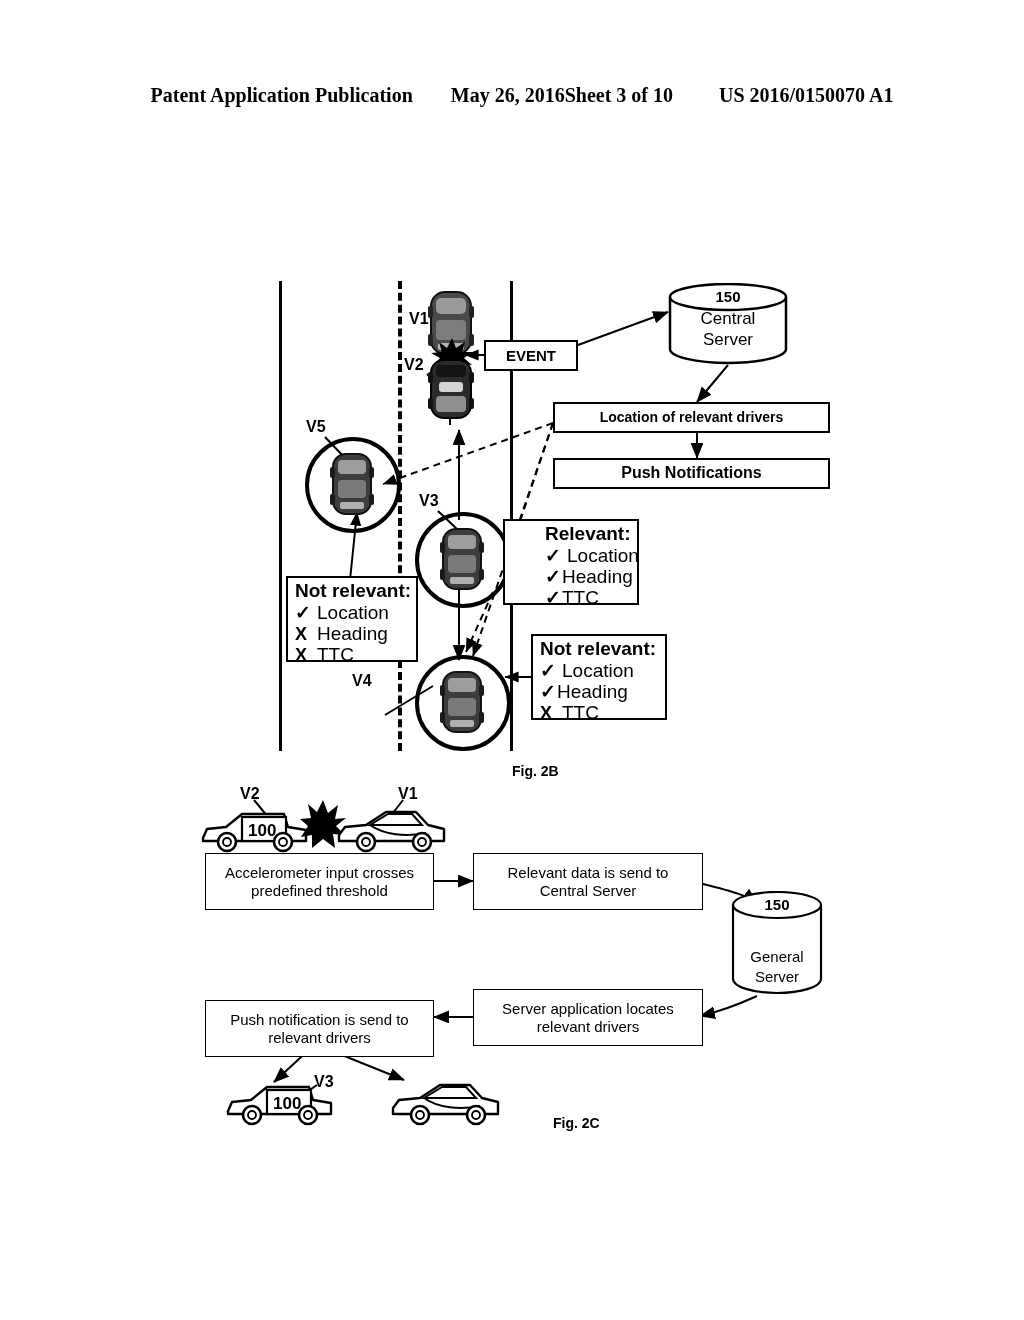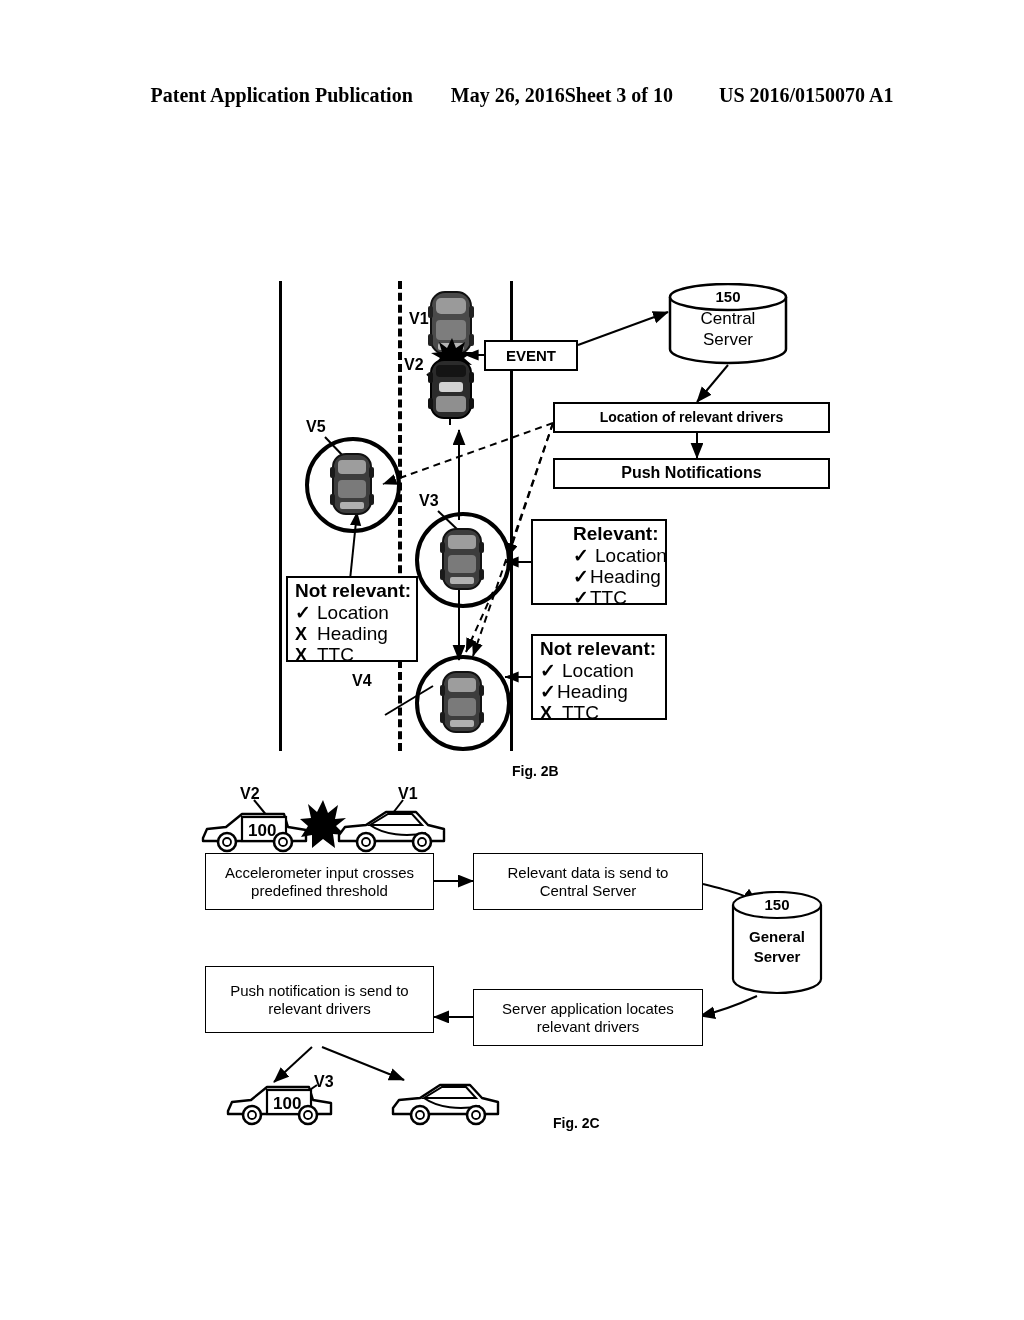--- a/index.html
+++ b/index.html
@@ -321,21 +321,21 @@
     <div class="sb-row">
       <span class="sb-mark cross">X</span>
       <span class="sb-text">Heading</span>
     </div>
     <div class="sb-row">
       <span class="sb-mark cross">X</span>
       <span class="sb-text">TTC</span>
     </div>
   </div>
 
-  <div class="statusbox" style="left:531px; top:519px; width:136px; height:86px;padding-left:40px;">
+  <div class="statusbox" style="left:503px; top:519px; width:136px; height:86px;padding-left:40px;">
     <div class="sb-title">Relevant:</div>
     <div class="sb-row">
       <span class="sb-mark check">✓</span>
       <span class="sb-text">Location</span>
     </div>
     <div class="sb-row">
       <span class="sb-mark check" style="width:17px;">✓</span>
       <span class="sb-text">Heading</span>
     </div>
     <div class="sb-row">
@@ -429,30 +429,30 @@
     <span>Relevant data is send to
 Central Server</span>
   </div>
 
   <div class="cyl" style="left:731px; top:891px; width:92px; height:104px;">
     <svg width="92" height="104" viewBox="0 0 92 104">
       <path d="M2,14 L2,88 A44,14 0 0 0 90,88 L90,14" fill="#fff" stroke="#000" stroke-width="2.2"></path>
       <ellipse cx="46" cy="14" rx="44" ry="13" fill="#fff" stroke="#000" stroke-width="2.2"></ellipse>
     </svg>
     <div class="cyl-num" style="top:5px; font-size:15px;">150</div>
-    <div class="cyl-name" style="top:36px; font-size:15px; line-height:1.3;font-weight:bold;">General
+    <div class="cyl-name" style="top:56px; font-size:15px; line-height:1.3;">General
 Server</div>
   </div>
 
   <div class="box thinbox flowtext" style="left:473px; top:989px; width:230px; height:57px; white-space:pre-line;">
     <span>Server application locates
 relevant drivers</span>
   </div>
 
-  <div class="box thinbox flowtext" style="left:205px; top:966px; width:229px; height:67px; white-space:pre-line;">
+  <div class="box thinbox flowtext" style="left:205px; top:1000px; width:229px; height:57px; white-space:pre-line;">
     <span>Push notification is send to
 relevant drivers</span>
   </div>
 
   <div class="sidecar" style="left:225px; top:1078px; width:110px; height:48px;">
     <svg width="110" height="48" viewBox="0 0 110 48">
       <path d="M3,33 L7,24 L26,22 L42,9 L84,9 L88,22 L106,25 L106,36 L3,36 Z" fill="#fff" stroke="#000" stroke-width="2.4" stroke-linejoin="round"></path>
       <rect x="42" y="12" width="44" height="24" fill="#fff" stroke="#000" stroke-width="2.2"></rect>
       <circle cx="27" cy="37" r="9" fill="#fff" stroke="#000" stroke-width="2.6"></circle>
       <circle cx="27" cy="37" r="4" fill="#fff" stroke="#000" stroke-width="1.8"></circle>

